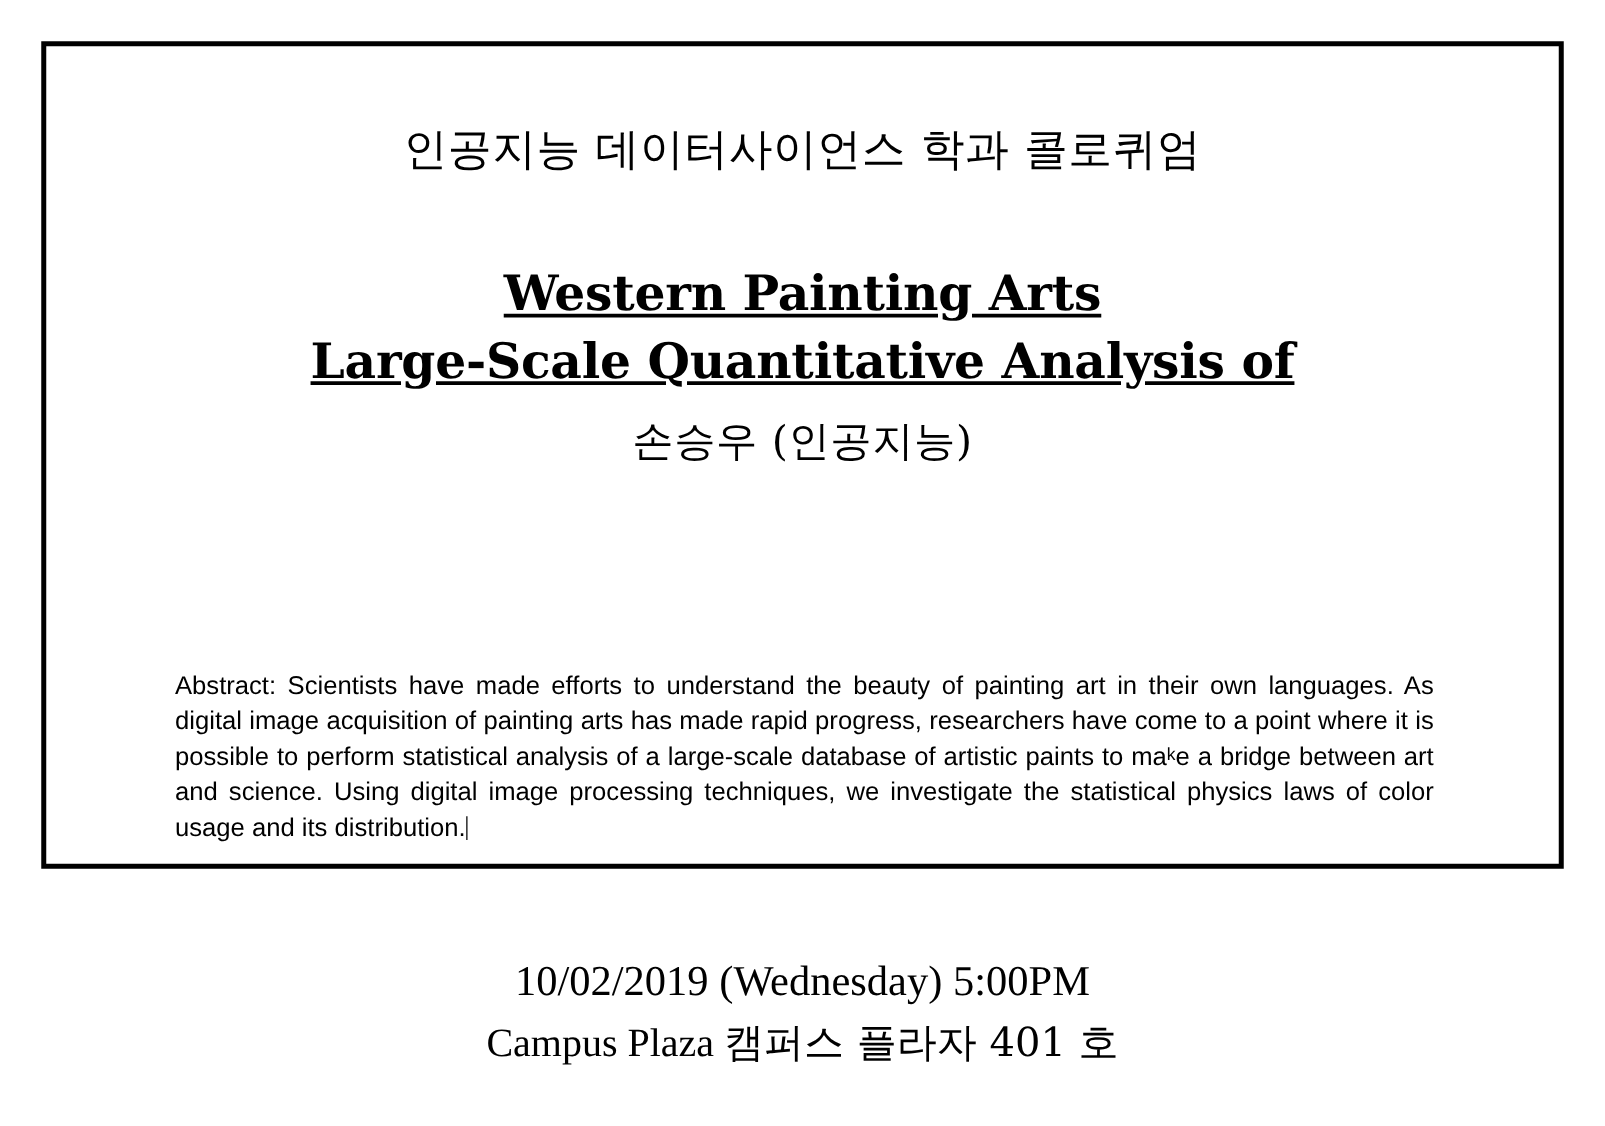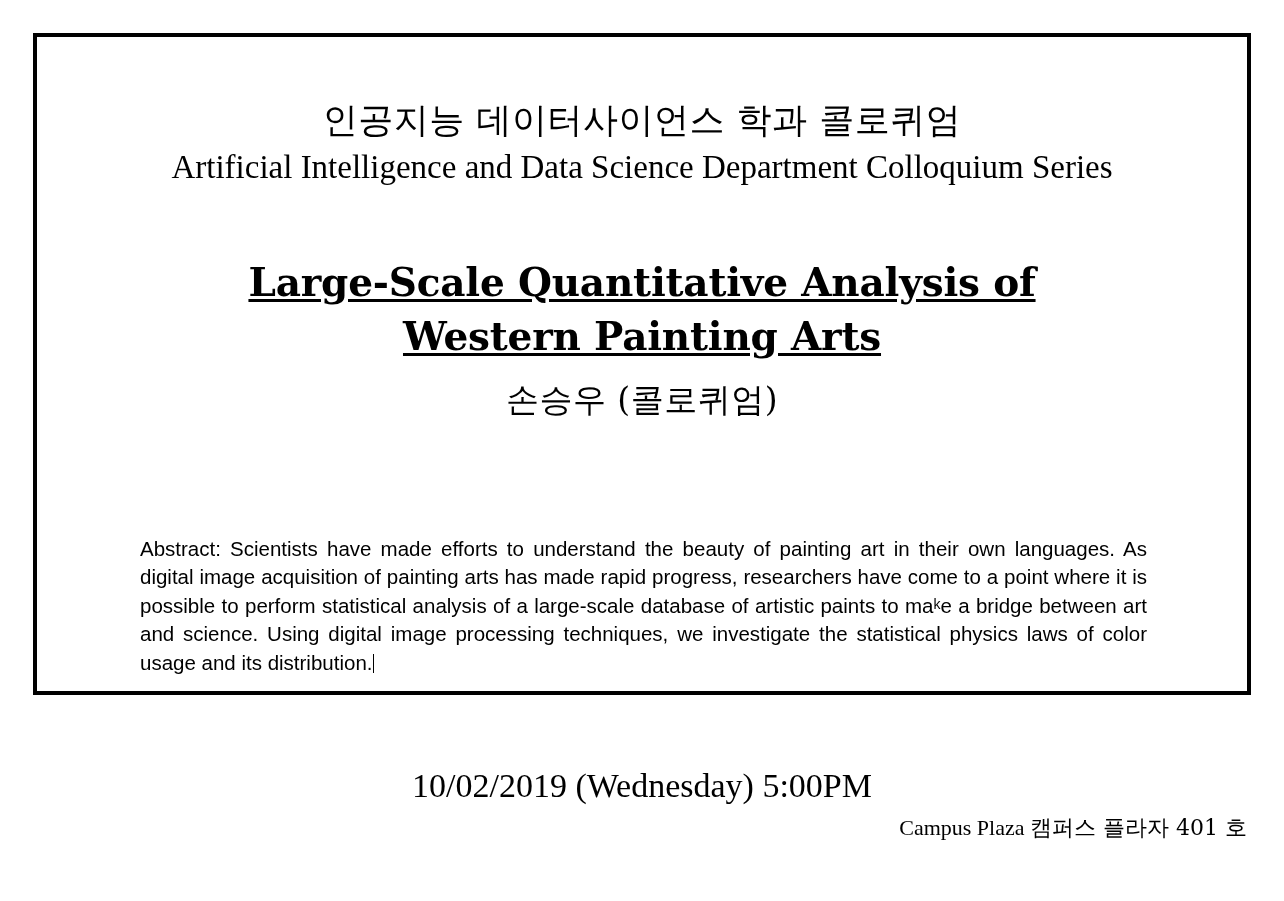--- a/index.html
+++ b/index.html
@@ -102,46 +102,44 @@
     top: 664px;
     text-align: center;
   }
   .datetime {
     font-family: "Liberation Serif", serif;
     font-size: 34px;
     line-height: 1.35;
   }
   .location {
     font-family: "DejaVu Serif", serif;
-    font-size: 22px;
+    font-size: 32px;
     line-height: 1.35;
     margin-top: 4px;
-    text-align: right;
   }
   .location .latin {
     font-family: "Liberation Serif", serif;
   }
 </style>
 </head>
 <body>
 
 <div class="poster">
   <div class="inner">
 
     <div class="series-block">
       <div class="series-korean">인공지능 데이터사이언스 학과 콜로퀴엄</div>
-      <div class="series-english">Artificial Intelligence and Data Science Department Colloquium Series</div>
     </div>
 
     <div class="talk-title">
+      <div><span class="u">Western Painting Arts</span></div>
       <div><span class="u">Large-Scale Quantitative Analysis of</span></div>
-      <div><span class="u">Western Painting Arts</span></div>
     </div>
 
-    <div class="speaker">손승우 (콜로퀴엄)</div>
+    <div class="speaker">손승우 (인공지능)</div>
 
     <div class="abstract"><span>Abstract:</span><span> Scientists have made efforts to understand the beauty of painting art in their own languages. As digital image acquisition of painting arts has made rapid progress, researchers have come to a point where it is possible to perform statistical analysis of a large-scale database of artistic paints to ma</span><span class="odd-k">k</span><span>e a bridge between art and science. Using digital image processing techniques, we investigate the statistical physics laws of color usage and its distribution.</span><span class="caret"></span></div>
 
     <div class="when-where">
       <div class="datetime">10/02/2019 (Wednesday) 5:00PM</div>
       <div class="location"><span class="latin">Campus Plaza </span><span>캠퍼스 플라자 401 호</span></div>
     </div>
 
   </div>
 </div>

